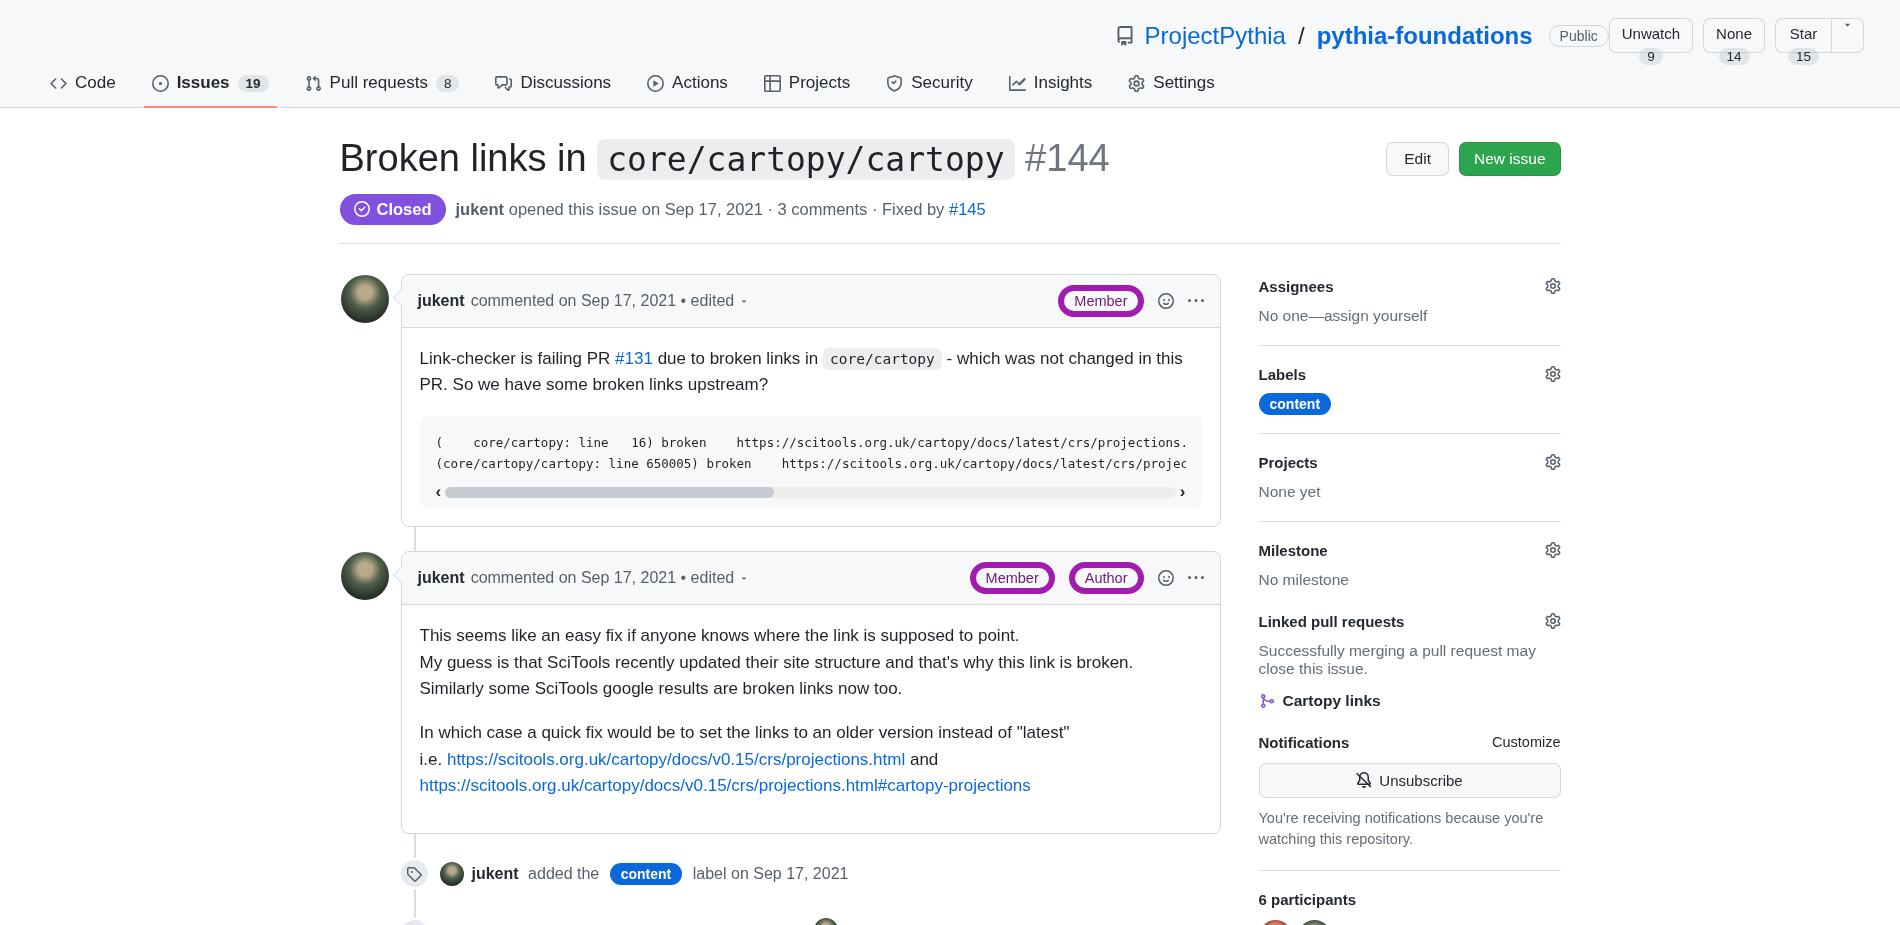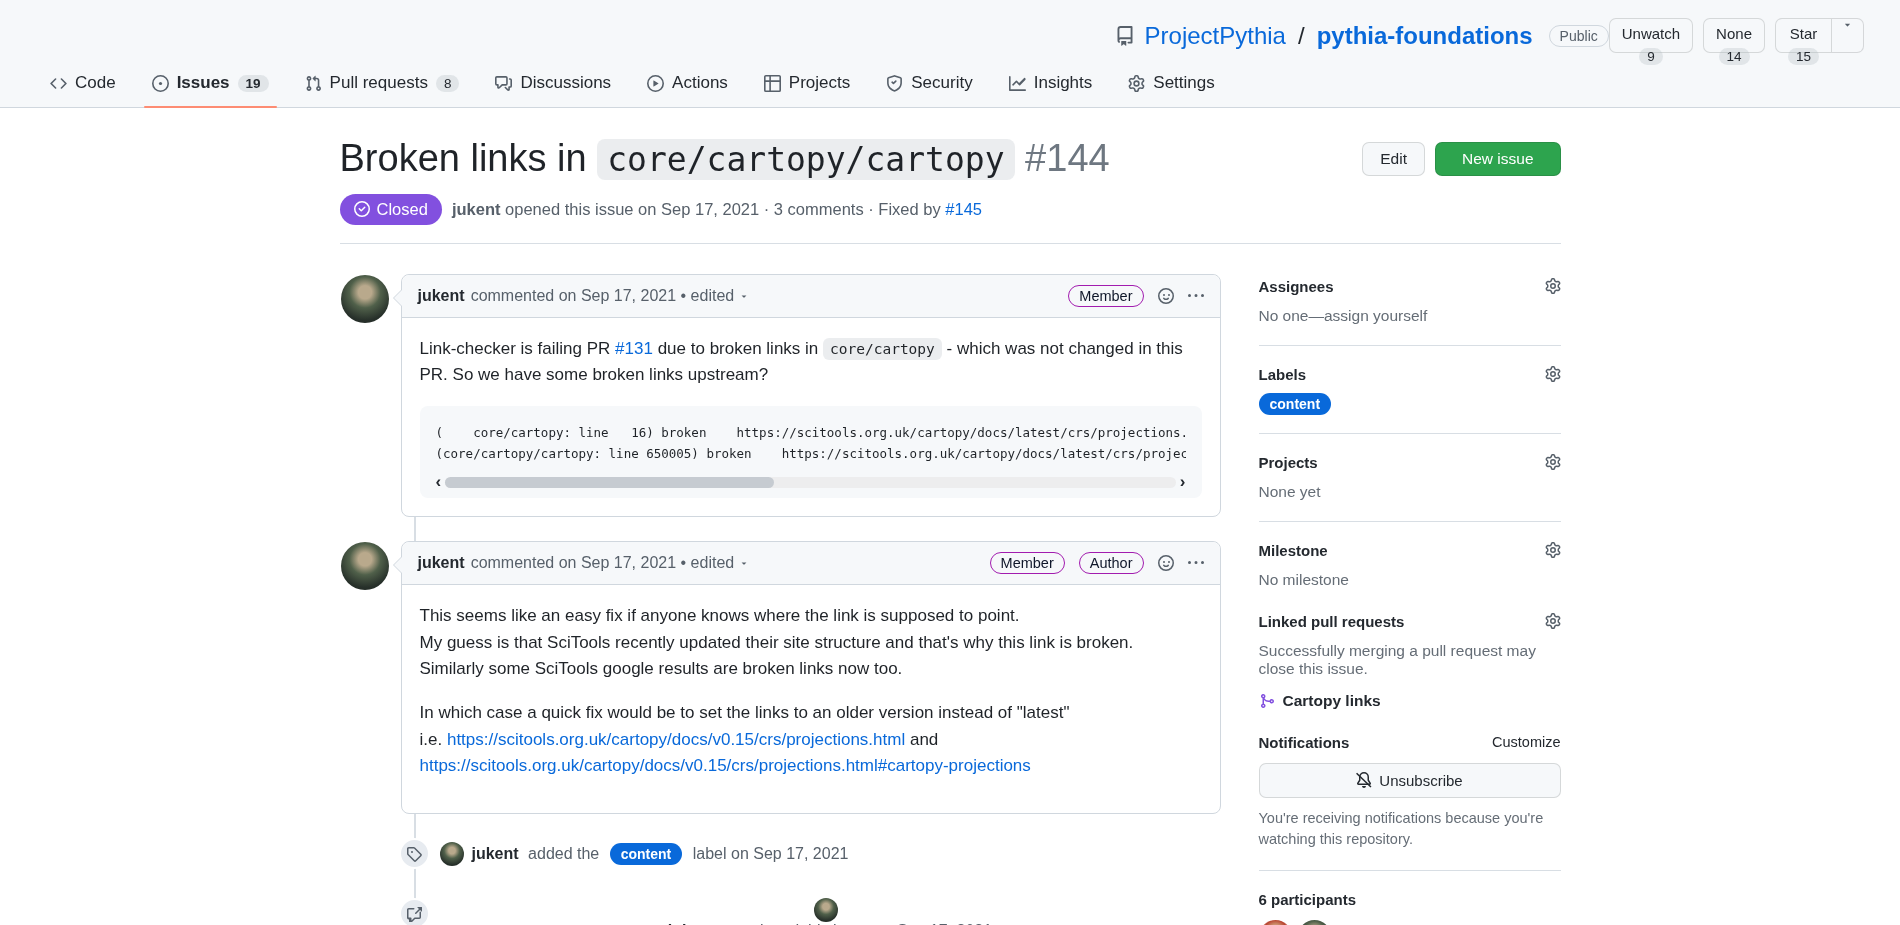--- a/index.html
+++ b/index.html
@@ -34,43 +34,43 @@
   .tab.sel::after { content:""; position:absolute; left:6px; right:6px; bottom:-1px; height:2px; background:#fd8c73; border-radius:3px; }
 
   
   .container { width:1221px; margin:0 auto; }
   .issue-head { padding-top:28px; display:flex; justify-content:space-between; align-items:flex-start; }
   .issue-title { font-size:38px; font-weight:400; color:#1f2328; line-height:1.2; }
   .issue-title code { font-family:"DejaVu Sans Mono",monospace; background:rgba(175,184,193,.25); border-radius:8px; padding:1px 10px; font-size:33px; }
   .issue-num { color:#6e7781; font-weight:300; }
   .head-btns { display:flex; gap:10px; margin-top:6px; }
   .btn-edit { background:#f6f8fa; border:1px solid rgba(27,31,36,.15); border-radius:7px; font-size:15.5px; padding:7px 17px; color:#24292f; cursor:pointer; }
-  .btn-new { background:#2da44e; border:1px solid rgba(27,31,36,.15); border-radius:7px; font-size:15.5px; padding:7px 26px; color:#fff; cursor:pointer; }
+  .btn-new { background:#2da44e; border:1px solid rgba(27,31,36,.15); border-radius:7px; font-size:15.5px; padding:7px 14px; color:#fff; cursor:pointer; }
   .issue-meta { display:flex; align-items:center; gap:10px; margin-top:12px; font-size:16.5px; color:#57606a; }
-  .state-closed { display:inline-flex; align-items:center; gap:7px; background:#8250df; color:#fff; border-radius:2em; padding:6px 14px; font-size:16.5px; font-weight:400; }
+  .state-closed { display:inline-flex; align-items:center; gap:7px; background:#8250df; color:#fff; border-radius:2em; padding:6px 14px; font-size:16.5px; font-weight:700; }
   .bold-dark { font-weight:700; color:#57606a; }
   .link { color:#0969da; }
 
   .meta-divider { border-bottom:1px solid #d8dee4; margin-top:18px; }
 
   
   .content { display:flex; gap:38px; margin-top:30px; align-items:flex-start; }
   .discussion { width:881px; position:relative; min-height:560px; }
   .tl-line { position:absolute; top:0; bottom:-40px; left:74px; width:2px; background:#d8dee4; }
 
   .comment { position:relative; margin-left:61px; background:#fff; border:1px solid #d0d7de; border-radius:8px; z-index:1; margin-bottom:24px; }
   .c-avatar { position:absolute; left:-61px; top:0; width:48px; height:48px; border-radius:50%; cursor:pointer; }
   .av-jukent { background:radial-gradient(circle at 50% 36%, #b9a98c 0%, #b9a98c 17%, #50604a 40%, #27302a 72%, #1d2420 100%); }
   .av-orhan { background:radial-gradient(circle at 50% 34%, #d2a87f 0%, #d2a87f 20%, #b8432f 42%, #e6dccb 60%, #efe8da 100%); }
   .c-head { background:#f6f8fa; border-bottom:1px solid #d0d7de; border-radius:8px 8px 0 0; padding:10px 16px; display:flex; align-items:center; font-size:16px; color:#57606a; position:relative; }
   .c-head::before { content:""; position:absolute; left:-9px; top:14px; border:9px solid transparent; border-left:none; border-right-color:#d0d7de; }
   .c-head::after { content:""; position:absolute; left:-7.5px; top:14px; border:9px solid transparent; border-left:none; border-right-color:#f6f8fa; }
   .c-author { font-weight:700; color:#24292f; margin-right:6px; }
   .c-head-right { margin-left:auto; display:flex; align-items:center; gap:14px; }
-  .role-badge { border:1px solid #a21caf; border-radius:2em; font-size:14.5px; padding:2px 10px; color:#0f172a; }
+  .role-badge { border:6px solid #a21caf; border-radius:2em; font-size:14.5px; padding:2px 10px; color:#701a75; }
   .icon-btn { background:none; border:none; color:#57606a; cursor:pointer; display:flex; }
   .edit-caret { width:10px; height:10px; margin-left:5px; color:#57606a; cursor:pointer; }
   .c-body { padding:18px 18px; font-size:17px; line-height:1.55; color:#1f2328; }
   .c-body p { margin-bottom:18px; }
   .c-body p:last-child { margin-bottom:16px; }
   .inline-code { font-family:"DejaVu Sans Mono",monospace; font-size:14.5px; background:rgba(175,184,193,.25); border-radius:6px; padding:3px 7px; }
   .code-block { background:#f6f8fa; border-radius:8px; padding:16px 16px 8px 16px; margin-top:4px; }
   .code-block pre { font-family:"DejaVu Sans Mono",monospace; font-size:12.5px; line-height:21px; color:#1f2328; white-space:pre; overflow:hidden; }
   .hscroll { display:flex; align-items:center; margin-top:10px; height:16px; gap:4px; }
   .hs-arrow { font-size:17px; font-weight:700; color:#24292f; line-height:14px; cursor:pointer; user-select:none; }

